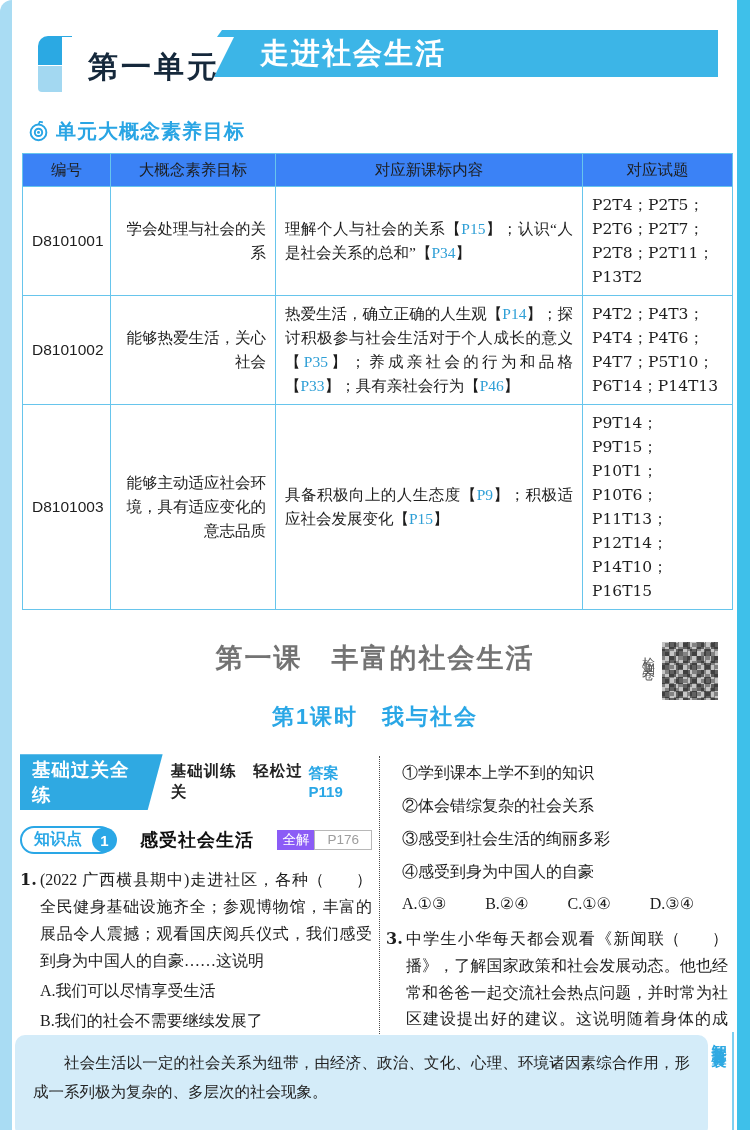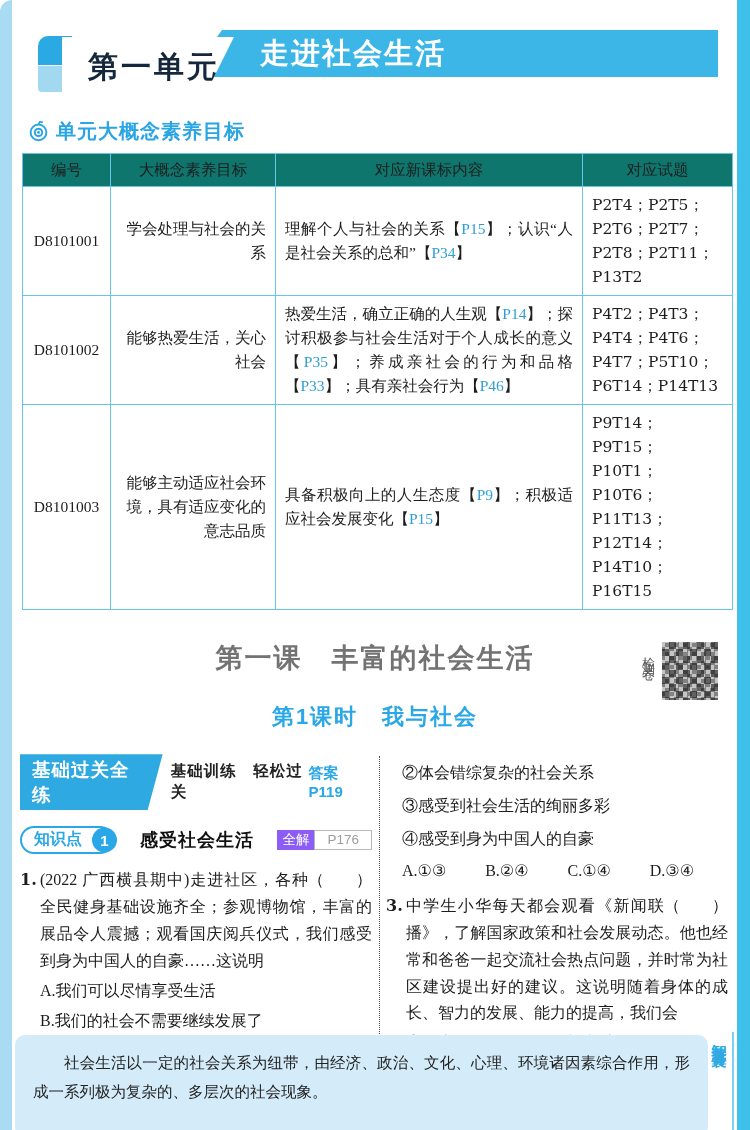--- a/index.html
+++ b/index.html
@@ -28,23 +28,23 @@
       font-family:"Liberation Sans", sans-serif; font-weight:bold; font-size:30px; color:#15283b; letter-spacing:3px; }
 
   
   .section-title { display:flex; align-items:center; gap:7px; margin:20px 0 8px 8px;
       font-family:"Liberation Sans", sans-serif; font-weight:bold; font-size:20px; color:#29a5e4; letter-spacing:1px; }
   .section-title svg { display:block; }
 
   
   table.goals { width:710px; margin-left:2px; border-collapse:collapse; table-layout:fixed; }
   table.goals th, table.goals td { border:1px solid #67c5ec; font-size:15.5px; line-height:1.55; padding:6px 9px; vertical-align:middle; }
-  table.goals th { background:#0f766e; font-weight:normal; text-align:center; height:20px; padding:4px; }
+  table.goals th { background:#3b82f6; font-weight:normal; text-align:center; height:20px; padding:4px; }
   col.c-id{width:88px;} col.c-goal{width:165px;} col.c-content{width:307px;} col.c-ex{width:150px;}
-  td.cell-id { text-align:center; font-family:Liberation Serif, serif; font-size:14.5px; }
+  td.cell-id { text-align:center; font-family:Liberation Sans, sans-serif; font-size:14.5px; }
   td.cell-goal { text-align:right; }
   td.cell-content { text-align:justify; }
   td.cell-ex { font-family:"DejaVu Serif", serif; font-size:13.5px; line-height:1.75; }
   .ref { color:#2e9fd6; }
 
   
   .lesson-wrap { position:relative; }
   .lesson-title { text-align:center; margin-top:30px; font-family:"Liberation Sans", sans-serif;
       font-weight:bold; font-size:27px; color:#737373; letter-spacing:2px; }
   .qr-block { position:absolute; right:12px; top:2px; display:flex; gap:5px; }
@@ -222,20 +222,21 @@
               <span class="bracket">（　　）</span><span>(2023 内蒙古鄂尔多斯康巴什区实验中学第一次月考)“十一”假期，小雨的妈妈带着他来到农村老家，和乡亲们一起刨地瓜、打栗子、摘蔬菜……他虽然很辛苦，却很有成就感。这些活动能使小雨</span>
             </p>
           </div>
         </div>
       </div>
 
       <div class="col-div"></div>
 
       <div class="col-right">
         <div class="item-list">
+          <div class="opt">①学到课本上学不到的知识</div>
           <div class="opt">②体会错综复杂的社会关系</div>
           <div class="opt">③感受到社会生活的绚丽多彩</div>
           <div class="opt">④感受到身为中国人的自豪</div>
         </div>
         <div class="ansrow-wrap">
           <div class="ansrow">
             <span>A.①③</span>
             <span>B.②④</span>
             <span>C.①④</span>
             <span>D.③④</span>

